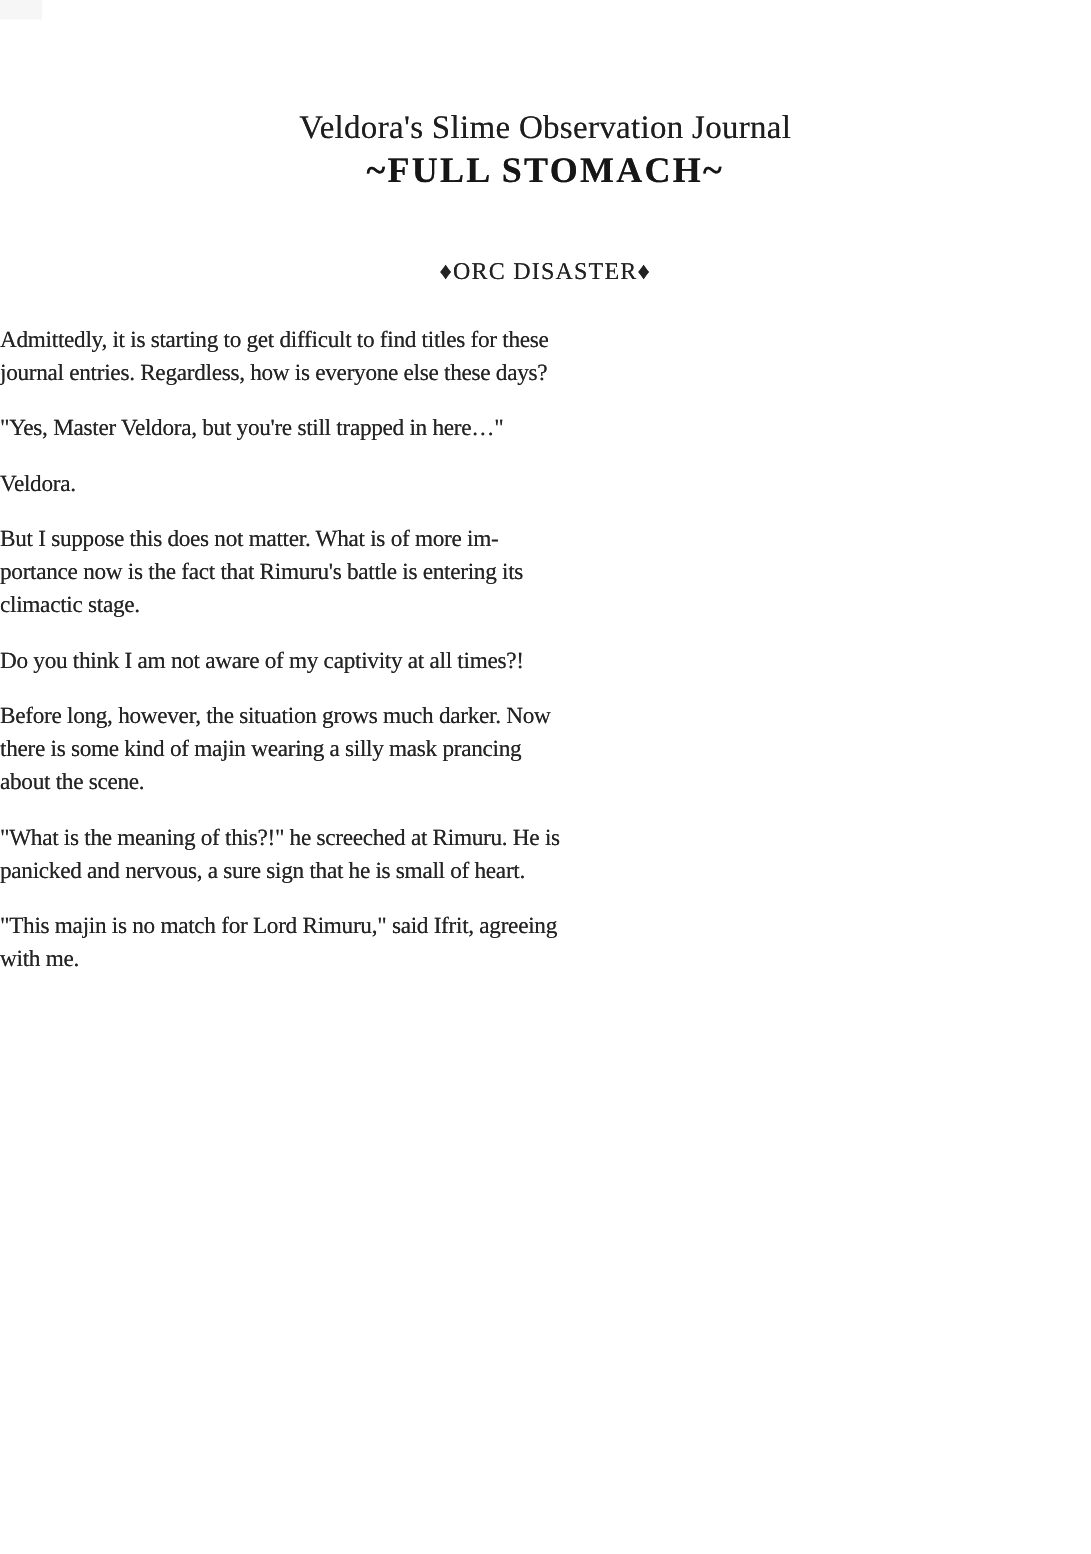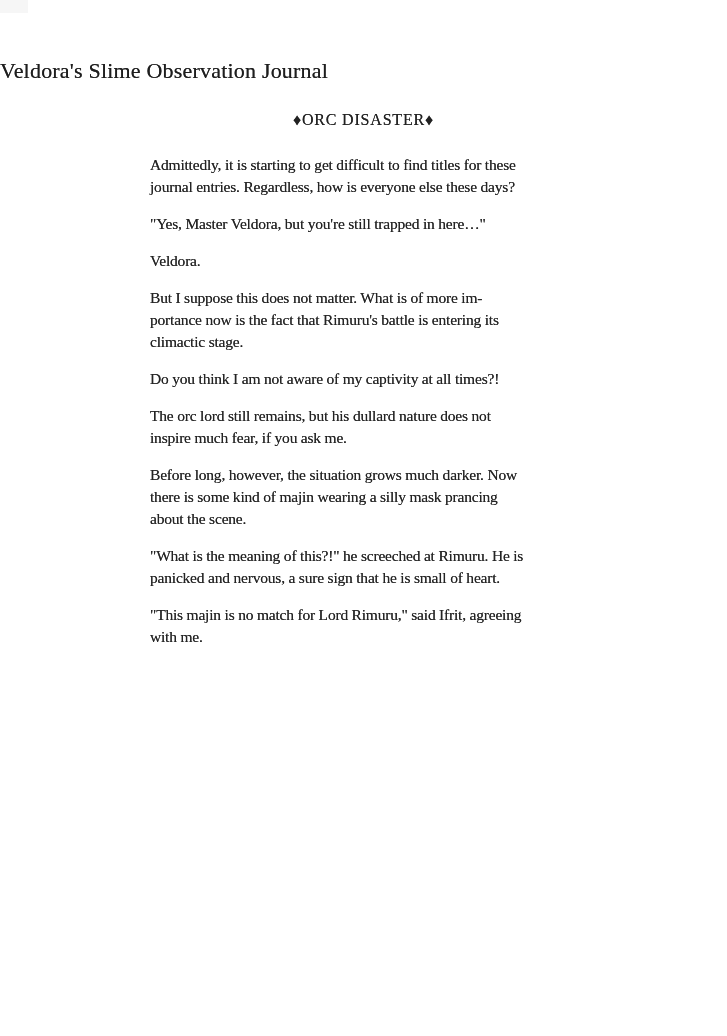--- a/index.html
+++ b/index.html
@@ -17,87 +17,85 @@
   }
   .scan-artifact {
     position: absolute;
     top: 0;
     left: 0;
     width: 28px;
     height: 13px;
     background: #f6f6f6;
   }
   .page-header {
-    padding-top: 56px;
-    text-align: left;
+    padding-top: 70px;
+    text-align: center;
     text-shadow: 0 0 0.4px #4a4a4a;
   }
   .page-title {
     margin: 0;
     font-size: 22px;
     font-weight: 400;
     line-height: 30px;
     letter-spacing: 0.2px;
     color: #1e1e1e;
   }
   .page-subtitle {
     margin: 0;
     font-size: 24px;
     font-weight: 700;
     line-height: 28px;
     letter-spacing: 1.5px;
     color: #161616;
   }
   .section-heading {
-    margin-top: 24px;
+    margin-top: 44px;
     text-align: center;
     font-size: 16px;
     font-weight: 400;
     letter-spacing: 0.8px;
     line-height: 20px;
     text-shadow: 0 0 0.4px #4a4a4a;
     color: #222222;
   }
   .body-text {
     margin-top: 24px;
-    padding-left: 150px;
     width: 470px;
   }
   .body-text p {
     margin: 0 0 15px 0;
     font-size: 15.5px;
     line-height: 22px;
     letter-spacing: -0.2px;
     white-space: pre-line;
     text-shadow: 0 0 0.4px #555555;
     color: #242424;
   }
 </style>
 </head>
 <body>
 
 <div class="scan-artifact"></div>
 
 <header class="page-header">
   <h1 class="page-title">Veldora's Slime Observation Journal</h1>
+  <h2 class="page-subtitle">~FULL STOMACH~</h2>
 </header>
 
 <div class="section-heading">♦ORC DISASTER♦</div>
 
 <main class="body-text">
   <p>Admittedly, it is starting to get difficult to find titles for these
 journal entries. Regardless, how is everyone else these days?</p>
   <p>"Yes, Master Veldora, but you're still trapped in here…"</p>
   <p>Veldora.</p>
   <p>But I suppose this does not matter. What is of more im-
 portance now is the fact that Rimuru's battle is entering its
 climactic stage.</p>
   <p>Do you think I am not aware of my captivity at all times?!</p>
-  <p>The orc lord still remains, but his dullard nature does not
-inspire much fear, if you ask me.</p>
   <p>Before long, however, the situation grows much darker. Now
 there is some kind of majin wearing a silly mask prancing
 about the scene.</p>
   <p>"What is the meaning of this?!" he screeched at Rimuru. He is
 panicked and nervous, a sure sign that he is small of heart.</p>
   <p>"This majin is no match for Lord Rimuru," said Ifrit, agreeing
 with me.</p>
 </main>
 
 </body></html>

